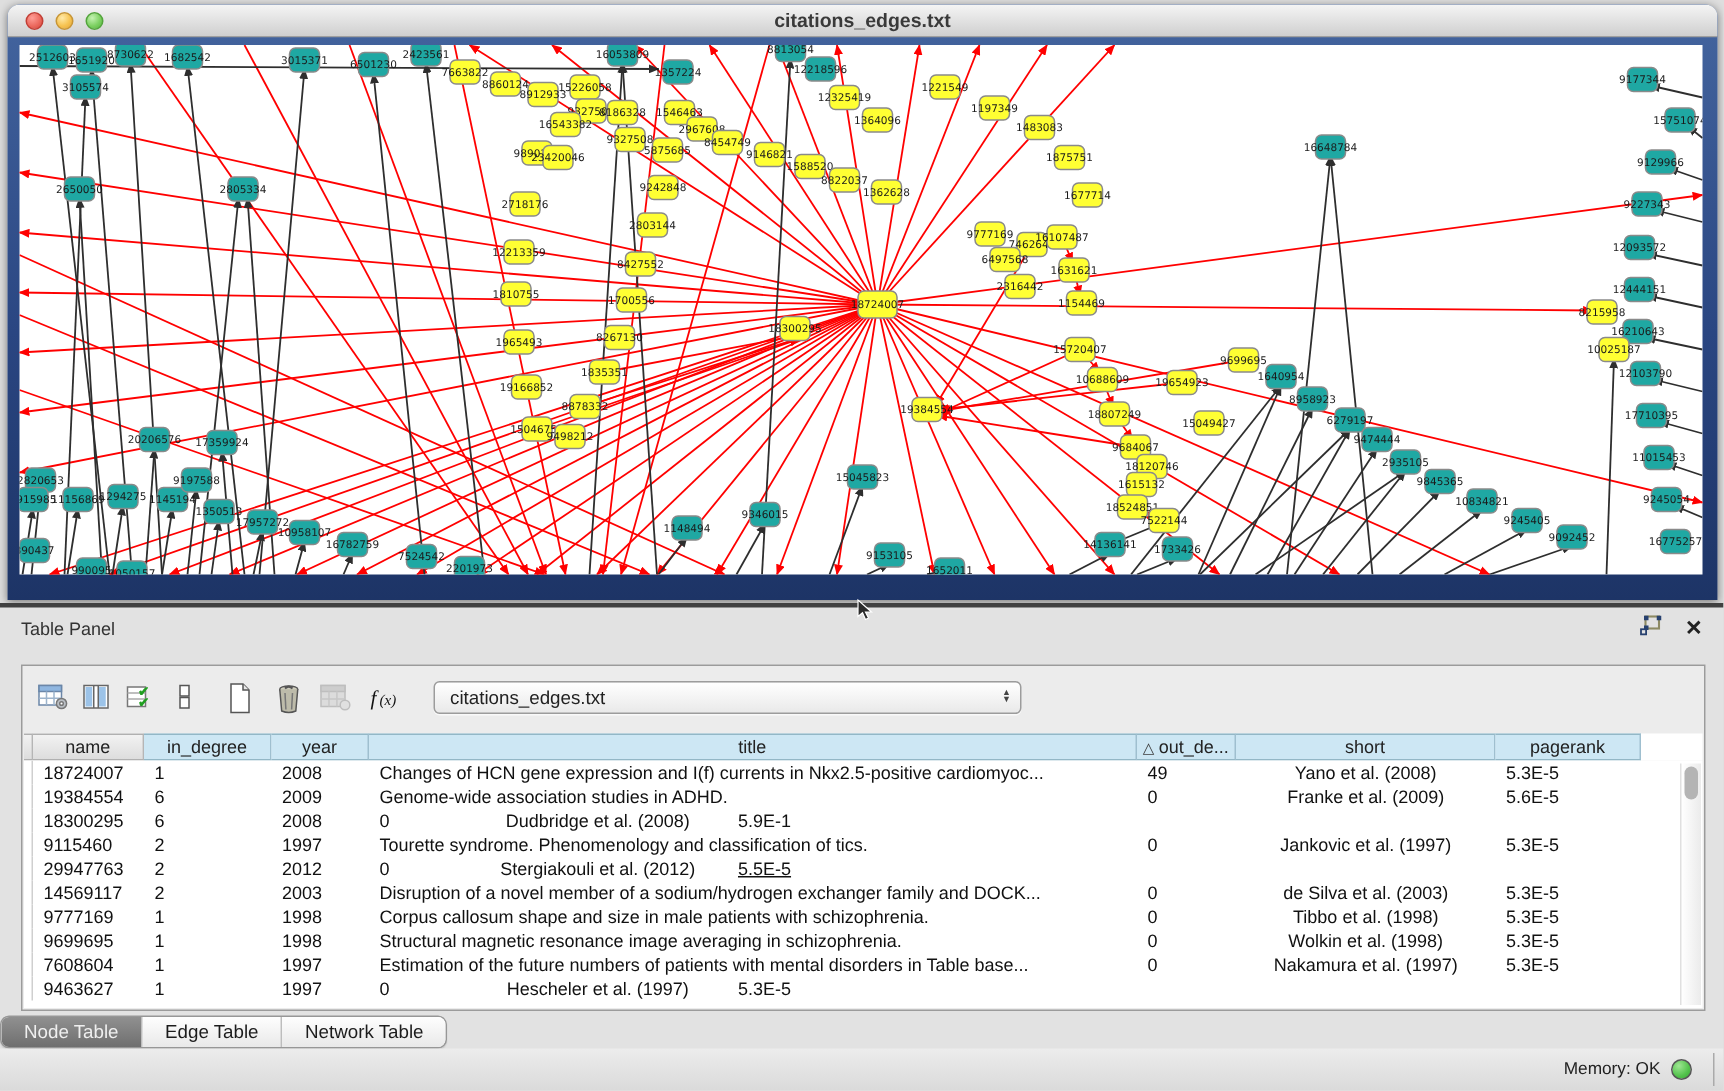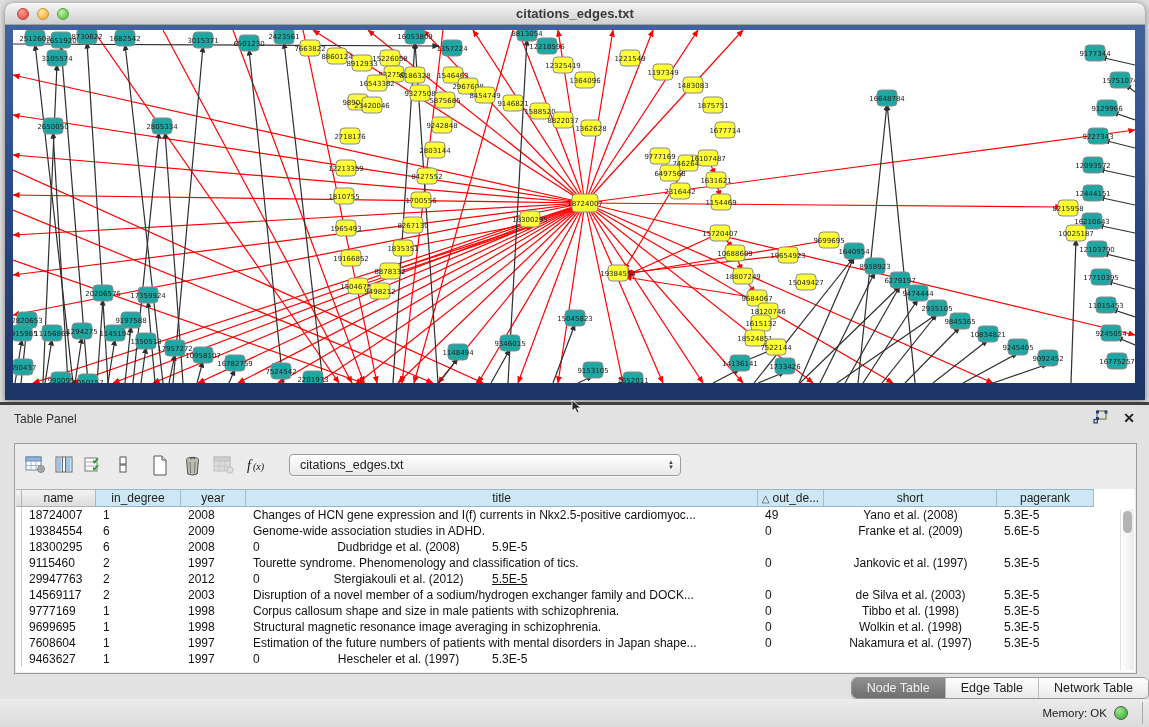--- a/index.html
+++ b/index.html
@@ -50,21 +50,21 @@
   .tbody { position:absolute; left:1px; right:1px; top:63px; bottom:1px; background:#fff; overflow:hidden; }
   .tr { display:flex; height:16px; }
   .td { font-size:12px; color:#111; line-height:16px; white-space:nowrap; overflow:hidden; padding-left:7px; }
   .td.center { text-align:center; padding-left:0; }
   .td.gutter-cell { padding:0; border-right:1px solid #cfcfcf; }
 
   .vscroll { position:absolute; right:2px; top:65px; bottom:3px; width:14px;
     background:linear-gradient(90deg,#ffffff,#ebebeb); border-left:1px solid #e0e0e0; }
   .vthumb { position:absolute; left:2px; top:2px; width:9px; height:22px; background:#b4b4b4; border-radius:5px; }
 
-  .tabs-row { position:absolute; left:0; top:272px; width:100%; display:flex; justify-content:flex-end; }
+  .tabs-row { position:absolute; left:0; top:272px; width:100%; display:flex; justify-content:flex-start; }
   .segmented { display:flex; border:1px solid #979797; border-radius:6px; overflow:hidden; height:22px;
     background:#fff; box-shadow:0 1px 1px rgba(0,0,0,.12); }
   .segment { padding:0 15px; font-size:12.5px; line-height:21px; color:#1c1c1c;
     background:linear-gradient(#fefefe,#e9e9e9); border-left:1px solid #bdbdbd; }
   .segment:first-child { border-left:none; }
   .segment.active { background:linear-gradient(#909090,#6f6f6f); color:#efefef; }
 
   .status-bar { position:absolute; left:0; bottom:0; height:28px; width:100%;
     background:linear-gradient(#ececec,#dadada); }
   .memory { position:absolute; right:42px; top:8px; font-size:11.5px; color:#222; }
@@ -836,21 +836,21 @@
           <div class="td center" style="width: 173px;">Franke et al. (2009)</div>
           <div class="td" style="width: 97px;">5.6E-5</div>
         </div>
         <div class="tr">
           <div class="td gutter-cell" style="width: 6px;"></div>
           <div class="td" style="width: 74px;">18300295</div>
           <div class="td" style="width: 85px;">6</div>
           <div class="td" style="width: 65px;">2008</div>
           <div class="td" style="width: 66px;">0</div>
           <div class="td center" style="width: 173px;">Dudbridge et al. (2008)</div>
-          <div class="td" style="width: 97px;">5.9E-5</div>
+          <div class="td" style="width: 97px;">5.9E-1</div>
         </div>
         <div class="tr">
           <div class="td gutter-cell" style="width: 6px;"></div>
           <div class="td" style="width: 74px;">9115460</div>
           <div class="td" style="width: 85px;">2</div>
           <div class="td" style="width: 65px;">1997</div>
           <div class="td" style="width: 512px;">Tourette syndrome. Phenomenology and classification of tics.</div>
           <div class="td" style="width: 66px;">0</div>
           <div class="td center" style="width: 173px;">Jankovic et al. (1997)</div>
           <div class="td" style="width: 97px;">5.3E-5</div>
@@ -892,21 +892,21 @@
           <div class="td" style="width: 512px;">Structural magnetic resonance image averaging in schizophrenia.</div>
           <div class="td" style="width: 66px;">0</div>
           <div class="td center" style="width: 173px;">Wolkin et al. (1998)</div>
           <div class="td" style="width: 97px;">5.3E-5</div>
         </div>
         <div class="tr">
           <div class="td gutter-cell" style="width: 6px;"></div>
           <div class="td" style="width: 74px;">7608604</div>
           <div class="td" style="width: 85px;">1</div>
           <div class="td" style="width: 65px;">1997</div>
-          <div class="td" style="width: 512px;">Estimation of the future numbers of patients with mental disorders in Japan shape...</div>
+          <div class="td" style="width: 512px;">Estimation of the future numbers of patients with mental disorders in Table base...</div>
           <div class="td" style="width: 66px;">0</div>
           <div class="td center" style="width: 173px;">Nakamura et al. (1997)</div>
           <div class="td" style="width: 97px;">5.3E-5</div>
         </div>
         <div class="tr">
           <div class="td gutter-cell" style="width: 6px;"></div>
           <div class="td" style="width: 74px;">9463627</div>
           <div class="td" style="width: 85px;">1</div>
           <div class="td" style="width: 65px;">1997</div>
           <div class="td" style="width: 66px;">0</div>

